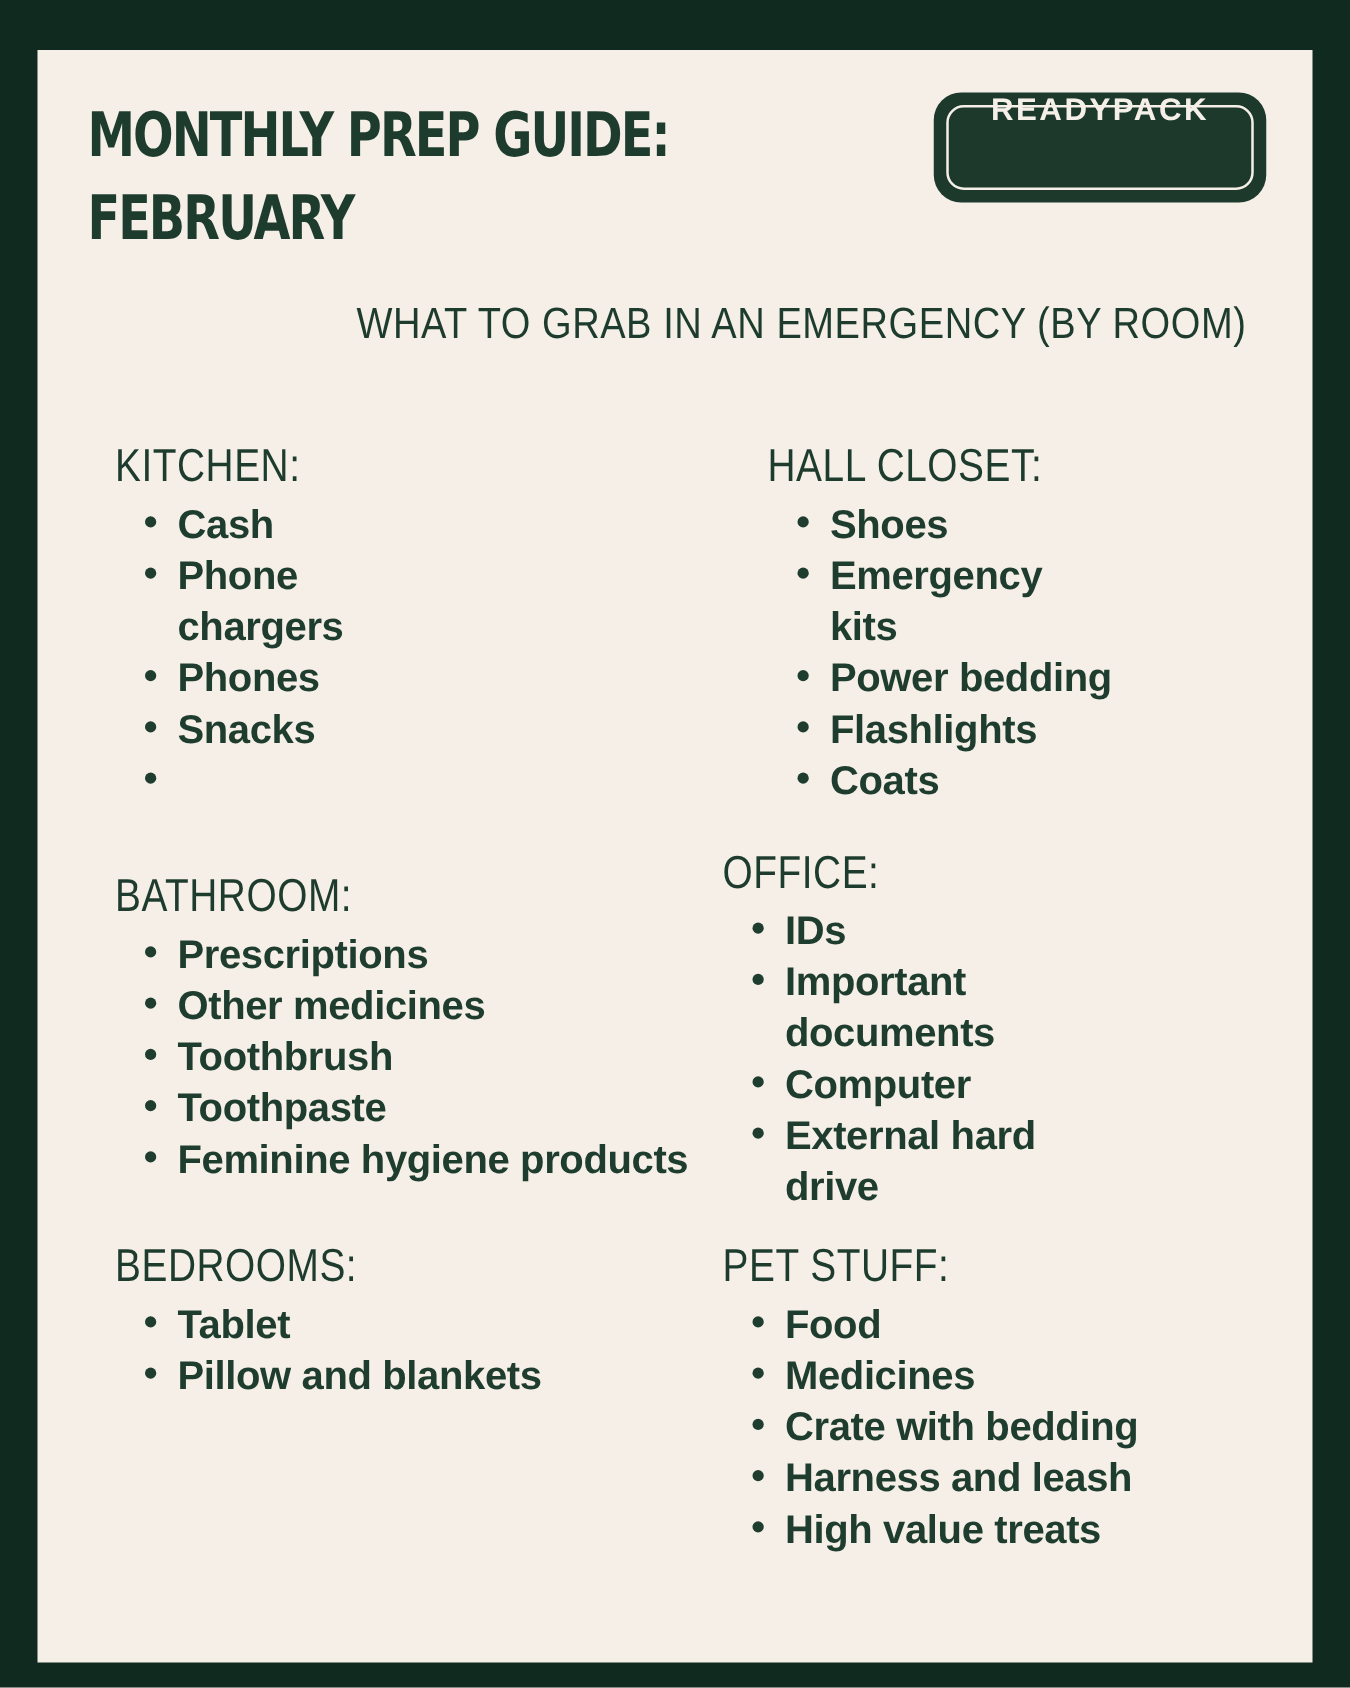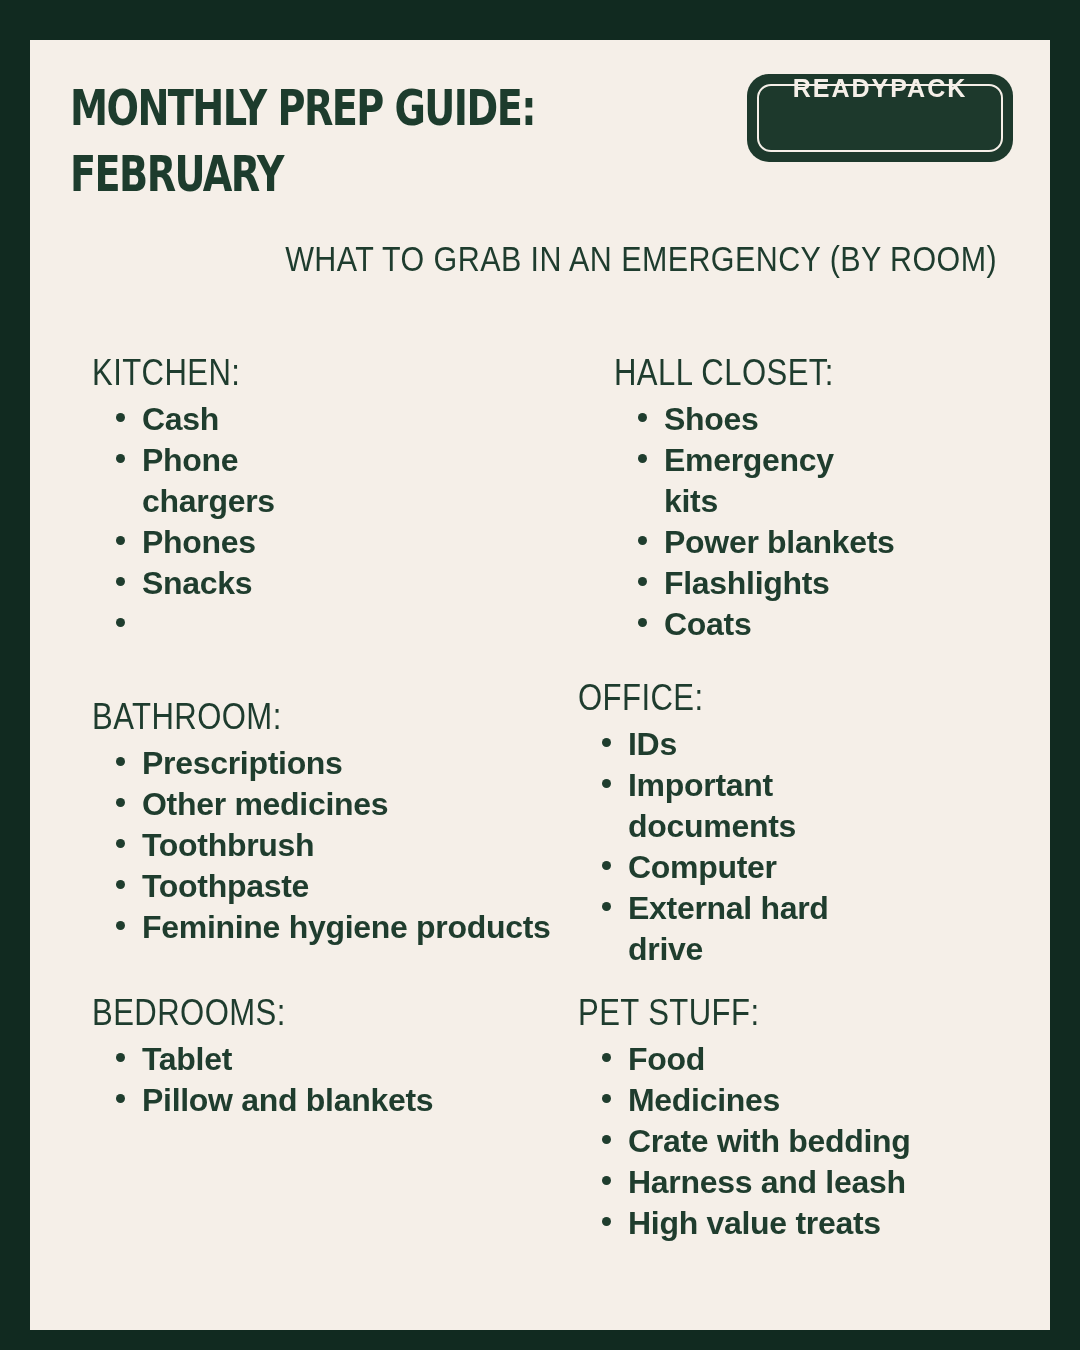--- a/index.html
+++ b/index.html
@@ -103,21 +103,21 @@
           <li><span class="dot"></span><span>Snacks</span></li>
           <li><span class="dot"></span></li>
         </ul>
       </section>
       <section class="section pos-hall-closet">
         <h2>HALL CLOSET:</h2>
         <ul>
           <li><span class="dot"></span><span>Shoes</span></li>
           <li><span class="dot"></span><span>Emergency
 kits</span></li>
-          <li><span class="dot"></span><span>Power blankets</span></li>
+          <li><span class="dot"></span><span>Power bedding</span></li>
           <li><span class="dot"></span><span>Flashlights</span></li>
           <li><span class="dot"></span><span>Coats</span></li>
         </ul>
       </section>
       <section class="section pos-bathroom">
         <h2>BATHROOM:</h2>
         <ul>
           <li><span class="dot"></span><span>Prescriptions</span></li>
           <li><span class="dot"></span><span>Other medicines</span></li>
           <li><span class="dot"></span><span>Toothbrush</span></li>

